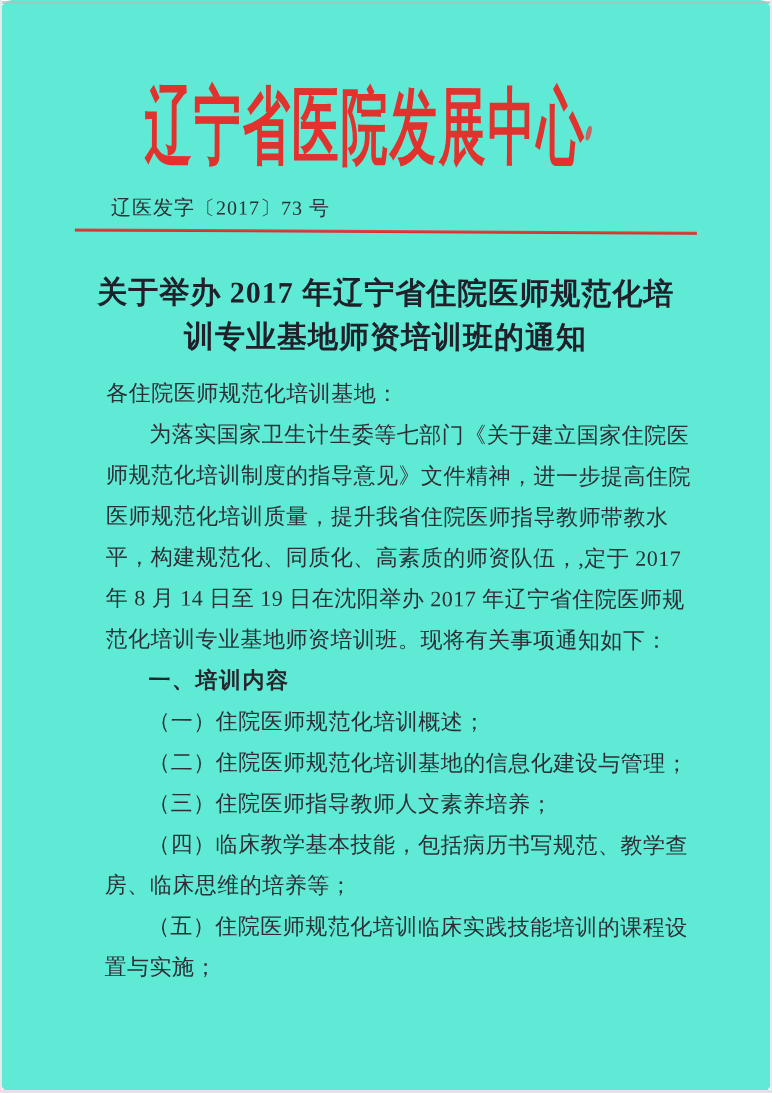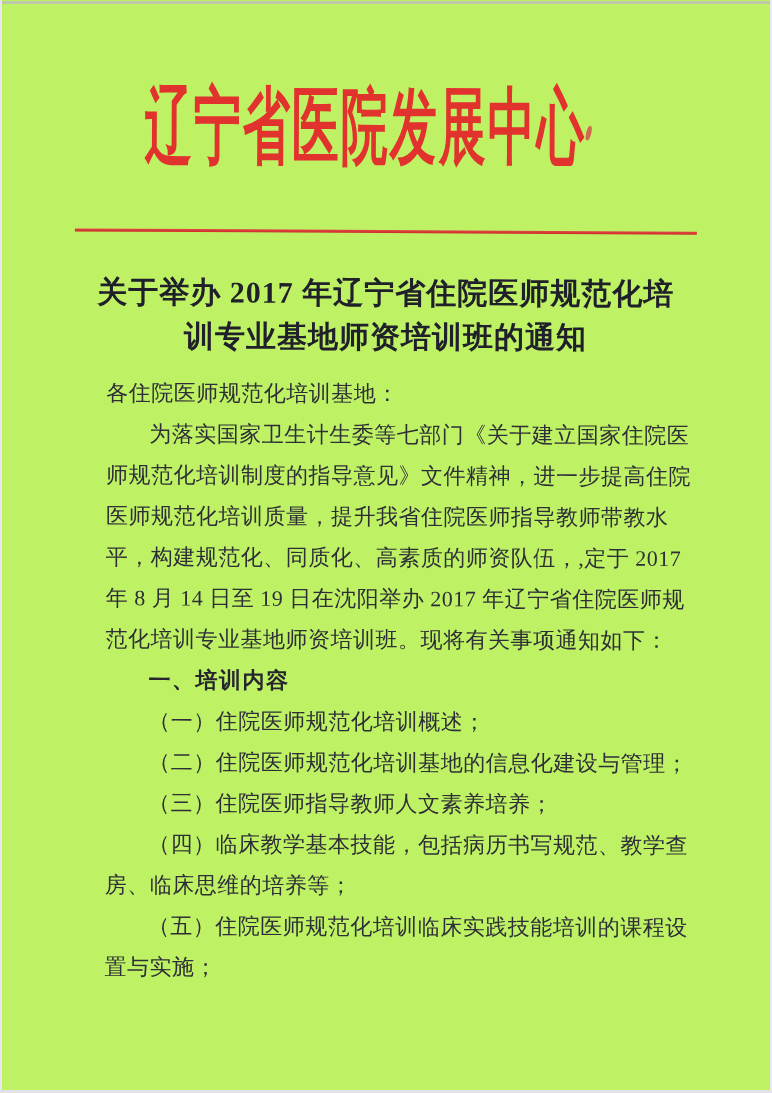--- a/index.html
+++ b/index.html
@@ -10,21 +10,22 @@
   html,body{margin:0;padding:0;}
   body{
     width:772px;height:1093px;
     background:#fdfdfe;
     overflow:hidden;
     font-family:"Liberation Serif","DejaVu Serif",serif;
     position:relative;
   }
   .page{
     position:absolute;inset:0;
-    background:#bef264;
+    background:#5eead4;
+    border-radius:13px;
   }
   
   .scan-edge-top{
     position:absolute;top:1px;left:0;width:100%;height:3px;
     background:#b9b9c2;opacity:.75;
   }
   .scan-edge-left{
     position:absolute;top:0;left:0;width:2px;height:100%;
     background:#e7e7ec;
   }
@@ -112,20 +113,21 @@
   <div class="scan-edge-bottom"></div>
 
   <div class="content">
 
     <div class="org-title-wrap">
       <span class="org-title">辽宁省医院发展中心</span>
     </div>
     <div class="red-speck"></div>
 
     <div class="doc-meta">
+      <span>辽医发字〔2017〕73 号</span>
     </div>
 
     <div class="red-rule"></div>
 
     <div class="doc-title">
       <div>关于举办 2017 年辽宁省住院医师规范化培</div>
       <div>训专业基地师资培训班的通知</div>
     </div>
 
     <div class="body-text">

